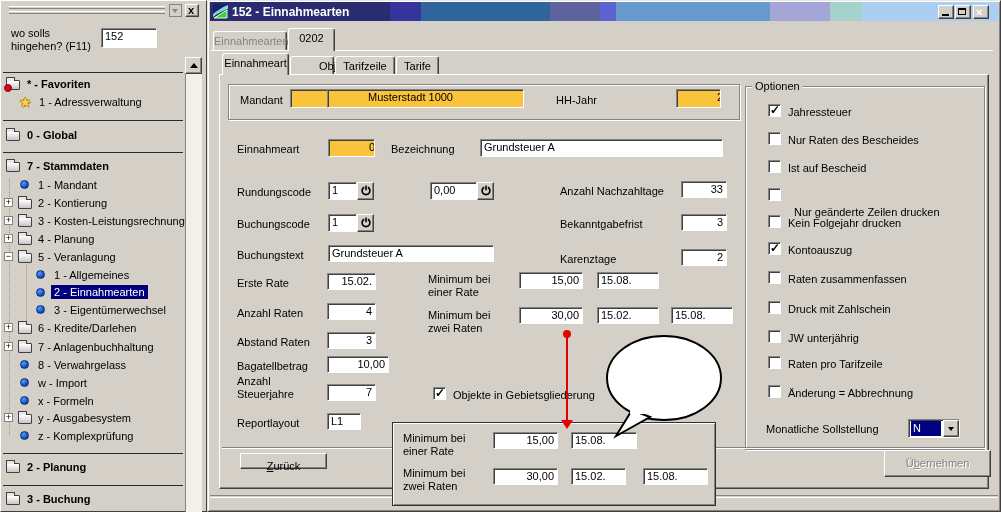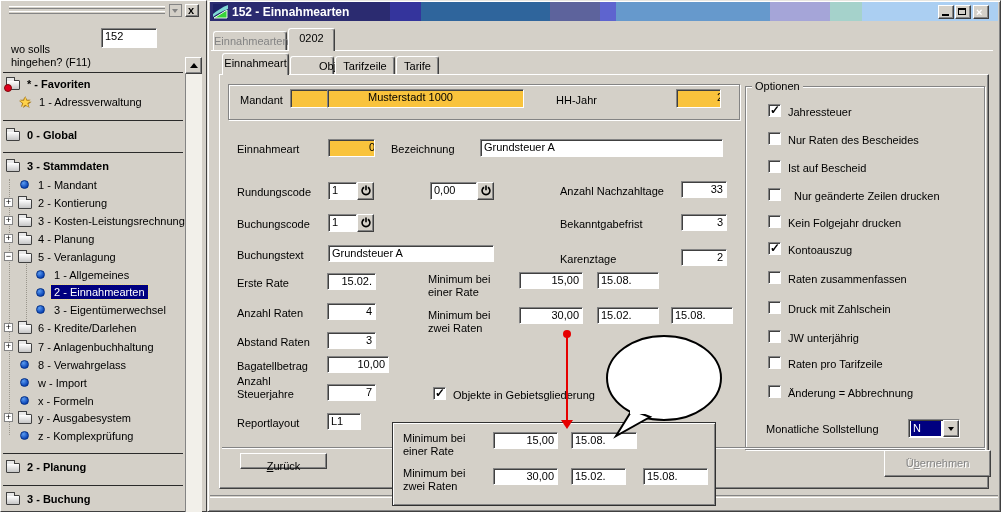--- a/index.html
+++ b/index.html
@@ -97,21 +97,21 @@
 
   <div class="abs" style="left:8px;top:5px;width:156px;height:3px;border-top:1px solid #fff;border-bottom:1px solid #848484;"></div>
   <div class="abs" style="left:8px;top:10px;width:156px;height:3px;border-top:1px solid #fff;border-bottom:1px solid #848484;"></div>
   <div class="abs" style="left:168px;top:3px;width:13px;height:13px;background:#d4d0c8;border:1px solid #848484;">
     <span class="abs" style="left:2px;top:4px;width:0;height:0;border-left:3px solid transparent;border-right:3px solid transparent;border-top:4px solid #848484;"></span>
   </div>
   <div class="winbtn" style="left:184px;top:3px;width:14px;height:13px;">
     <span class="glyph-x" style="top:-1px;">x</span>
   </div>
 
-  <div class="lbl wrap" style="left:10px;top:26px;width:92px;margin-top:16px;">wo solls hingehen? (F11)</div>
+  <div class="lbl wrap" style="left:10px;top:26px;width:92px;">wo solls hingehen? (F11)</div>
   <div class="field" style="left:100px;top:27px;width:56px;height:20px;">152</div>
 
   <div class="sb-track" style="left:184px;top:56px;width:17px;height:456px;"></div>
   <div class="btn" style="left:184px;top:56px;width:17px;height:17px;">
     <span class="arrow-up" style="left:4px;top:5px;"></span>
   </div>
 
   <div class="sep" style="left:2px;top:71px;width:180px;"></div>
   <div class="sep" style="left:2px;top:119px;width:180px;"></div>
   <div class="sep" style="left:2px;top:151px;width:180px;"></div>
@@ -128,21 +128,21 @@
   <div class="tree-row" style="left:0;top:93px;width:180px;">
     <span class="star" style="left:18px;top:2px;">★</span>
     <span class="tree-label" style="left:38px;top:1px;">1 - Adressverwaltung</span>
   </div>
   <div class="tree-row" style="left:0;top:126px;width:180px;">
     <span class="folder" style="left:5px;top:4px;"></span>
     <span class="tree-label bold" style="left:26px;top:1px;">0 - Global</span>
   </div>
   <div class="tree-row" style="left:0;top:157px;width:180px;">
     <span class="folder" style="left:5px;top:4px;"></span>
-    <span class="tree-label bold" style="left:26px;top:1px;">3 - Stammdaten</span>
+    <span class="tree-label bold" style="left:26px;top:1px;">7 - Stammdaten</span>
   </div>
   <div class="tree-row" style="left:0;top:176px;width:180px;">
     <span class="dot" style="left:19px;top:3px;"></span>
     <span class="tree-label" style="left:37px;top:1px;">1 - Mandant</span>
   </div>
   <div class="tree-row" style="left:0;top:194px;width:180px;">
     <span class="expander plus" style="left:3px;top:3px;"></span>
     <span class="folder" style="left:17px;top:4px;"></span>
     <span class="tree-label" style="left:37px;top:1px;">2 - Kontierung</span>
   </div>
@@ -346,21 +346,21 @@
 <div class="groove" style="left:745px;top:86px;width:240px;height:364px;"></div>
 <span class="lbl" style="left:752px;top:80px;background:#d4d0c8;padding:0 3px;">Optionen</span>
 
 <span class="cb checked" style="left:768px;top:104px;"></span>
 <span class="lbl" style="left:788px;top:106px;">Jahressteuer</span>
 <span class="cb" style="left:768px;top:132px;"></span>
 <span class="lbl" style="left:788px;top:134px;">Nur Raten des Bescheides</span>
 <span class="cb" style="left:768px;top:160px;"></span>
 <span class="lbl" style="left:788px;top:162px;">Ist auf Bescheid</span>
 <span class="cb" style="left:768px;top:188px;"></span>
-<span class="lbl" style="left:788px;top:190px;padding-left:6px;">Nur geänderte Zeilen drucken</span>
+<span class="lbl" style="left:788px;top:206px;padding-left:6px;">Nur geänderte Zeilen drucken</span>
 <span class="cb" style="left:768px;top:215px;"></span>
 <span class="lbl" style="left:788px;top:217px;">Kein Folgejahr drucken</span>
 <span class="cb checked" style="left:768px;top:242px;"></span>
 <span class="lbl" style="left:788px;top:244px;">Kontoauszug</span>
 <span class="cb" style="left:768px;top:271px;"></span>
 <span class="lbl" style="left:788px;top:273px;">Raten zusammenfassen</span>
 <span class="cb" style="left:768px;top:301px;"></span>
 <span class="lbl" style="left:788px;top:303px;">Druck mit Zahlschein</span>
 <span class="cb" style="left:768px;top:330px;"></span>
 <span class="lbl" style="left:788px;top:332px;">JW unterjährig</span>

